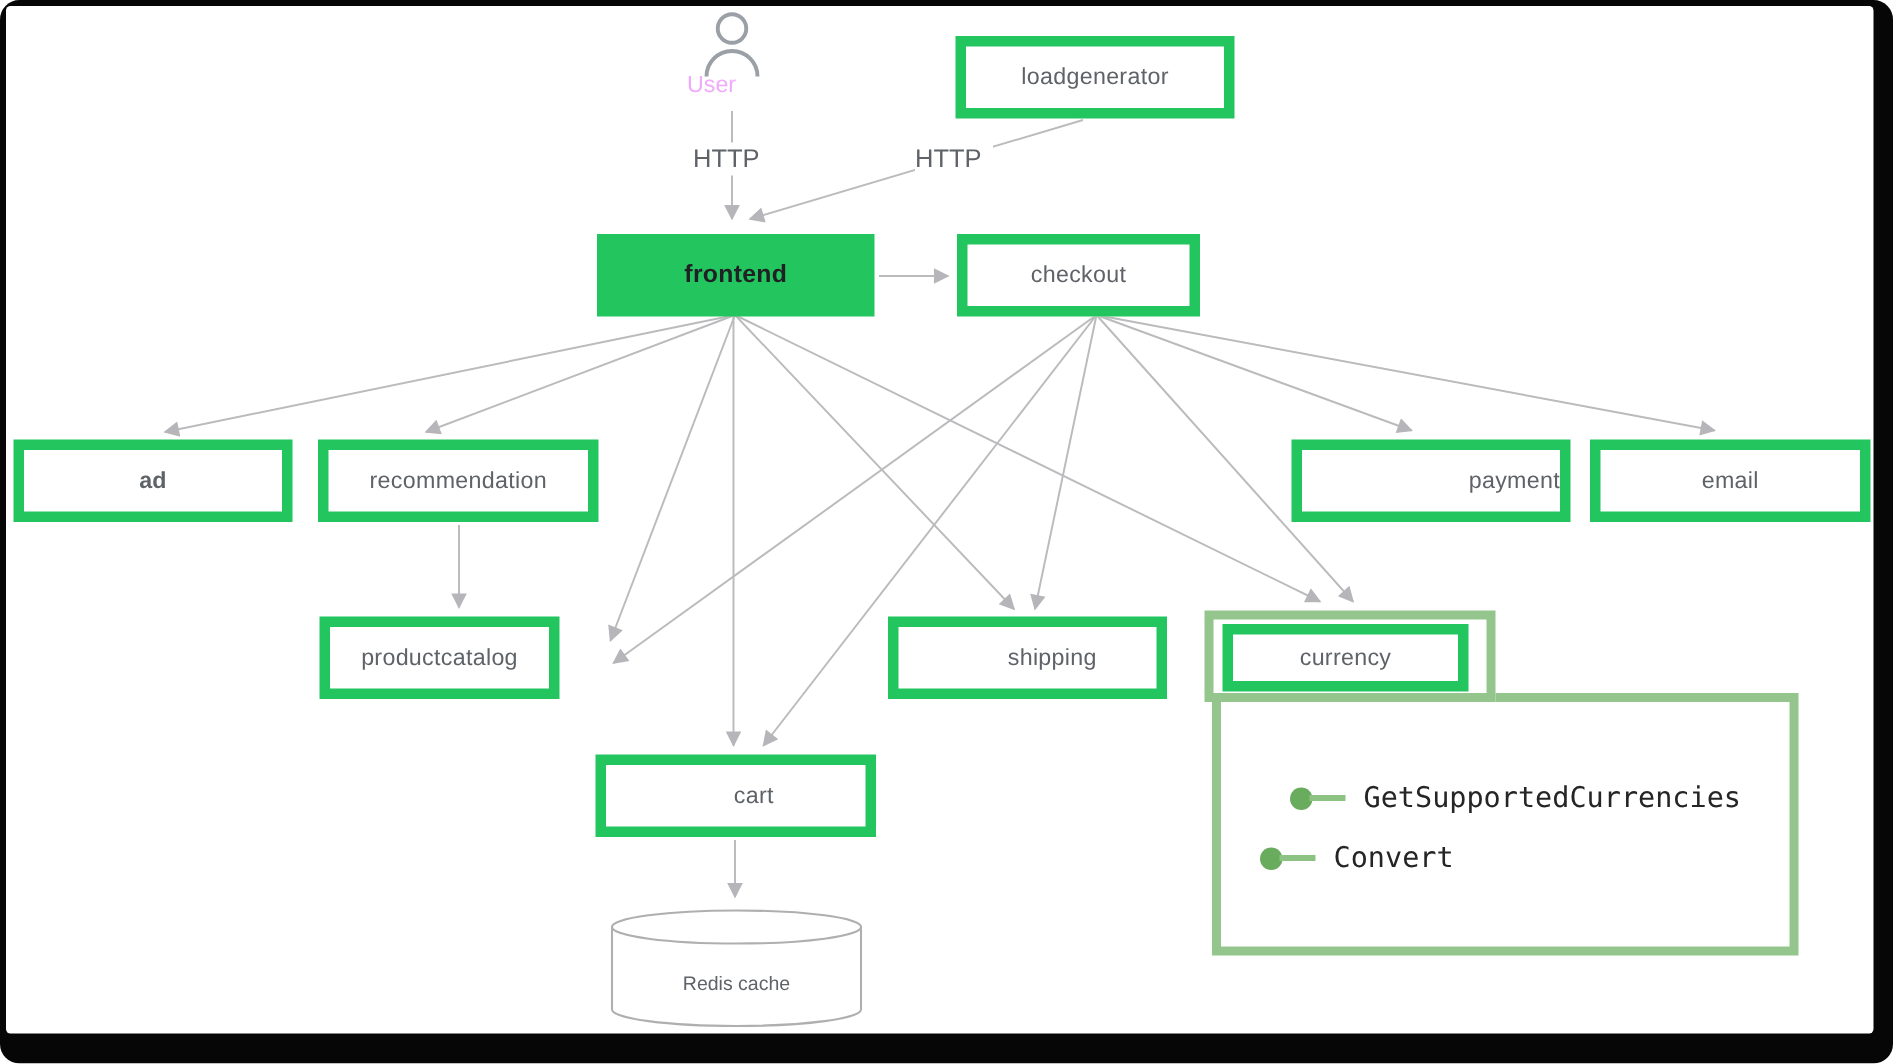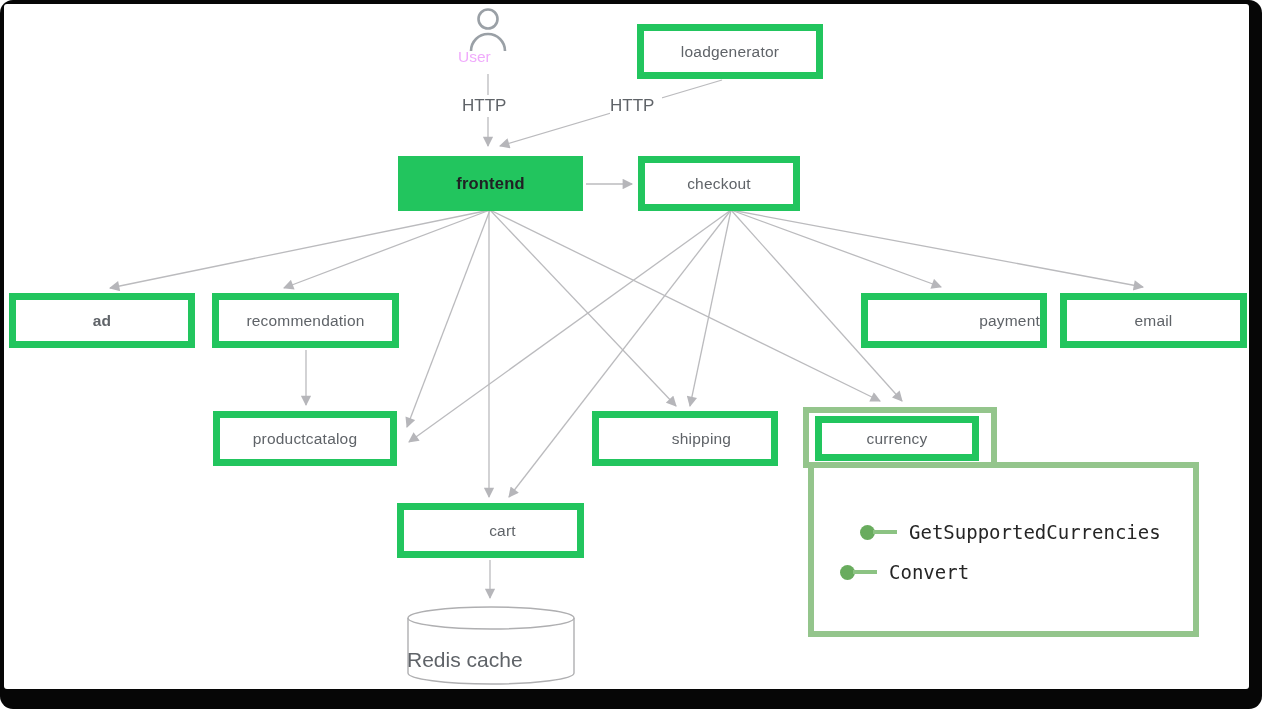--- a/index.html
+++ b/index.html
@@ -33,22 +33,22 @@
     color:#5F6368;font-size:17px;text-align:left;
     padding:1px 0;
   }
   .user-wrap{position:absolute;z-index:2;}
   .user-label{
     position:absolute;z-index:2;width:60px;text-align:left;
     color:#f0abfc;font-size:15.5px;
   }
   .cyl{position:absolute;z-index:2;}
   .cyl-label{
-    position:absolute;z-index:3;width:168px;
-    color:#5F6368;font-size:21px;
+    position:absolute;z-index:3;width:168px;text-align:center;
+    color:#5F6368;font-size:13px;
   }
   .hl-tab{
     position:absolute;z-index:4;
     border:6px solid #94C58C;background:#ffffff;
     box-sizing:border-box;
   }
   .hl-panel{
     position:absolute;z-index:3;
     border:6px solid #94C58C;background:#ffffff;
     box-sizing:border-box;
@@ -134,21 +134,21 @@
   </div>
 
   <div class="nbox" style="left:861px;top:293px;width:186px;height:55px;justify-content:flex-end;">
     <span>payment</span>
   </div>
 
   <div class="nbox" style="left:1060px;top:293px;width:187px;height:55px;">
     <span>email</span>
   </div>
 
-  <div class="nbox" style="left:213px;top:411px;width:184px;height:55px;">
+  <div class="nbox" style="left:213px;top:411px;width:160px;height:55px;">
     <span>productcatalog</span>
   </div>
 
   <div class="nbox" style="left:592px;top:411px;width:186px;height:55px;padding-left:33px;">
     <span>shipping</span>
   </div>
 
   <div class="nbox" style="left:397px;top:503px;width:187px;height:55px;padding-left:24px;">
     <span>cart</span>
   </div>

